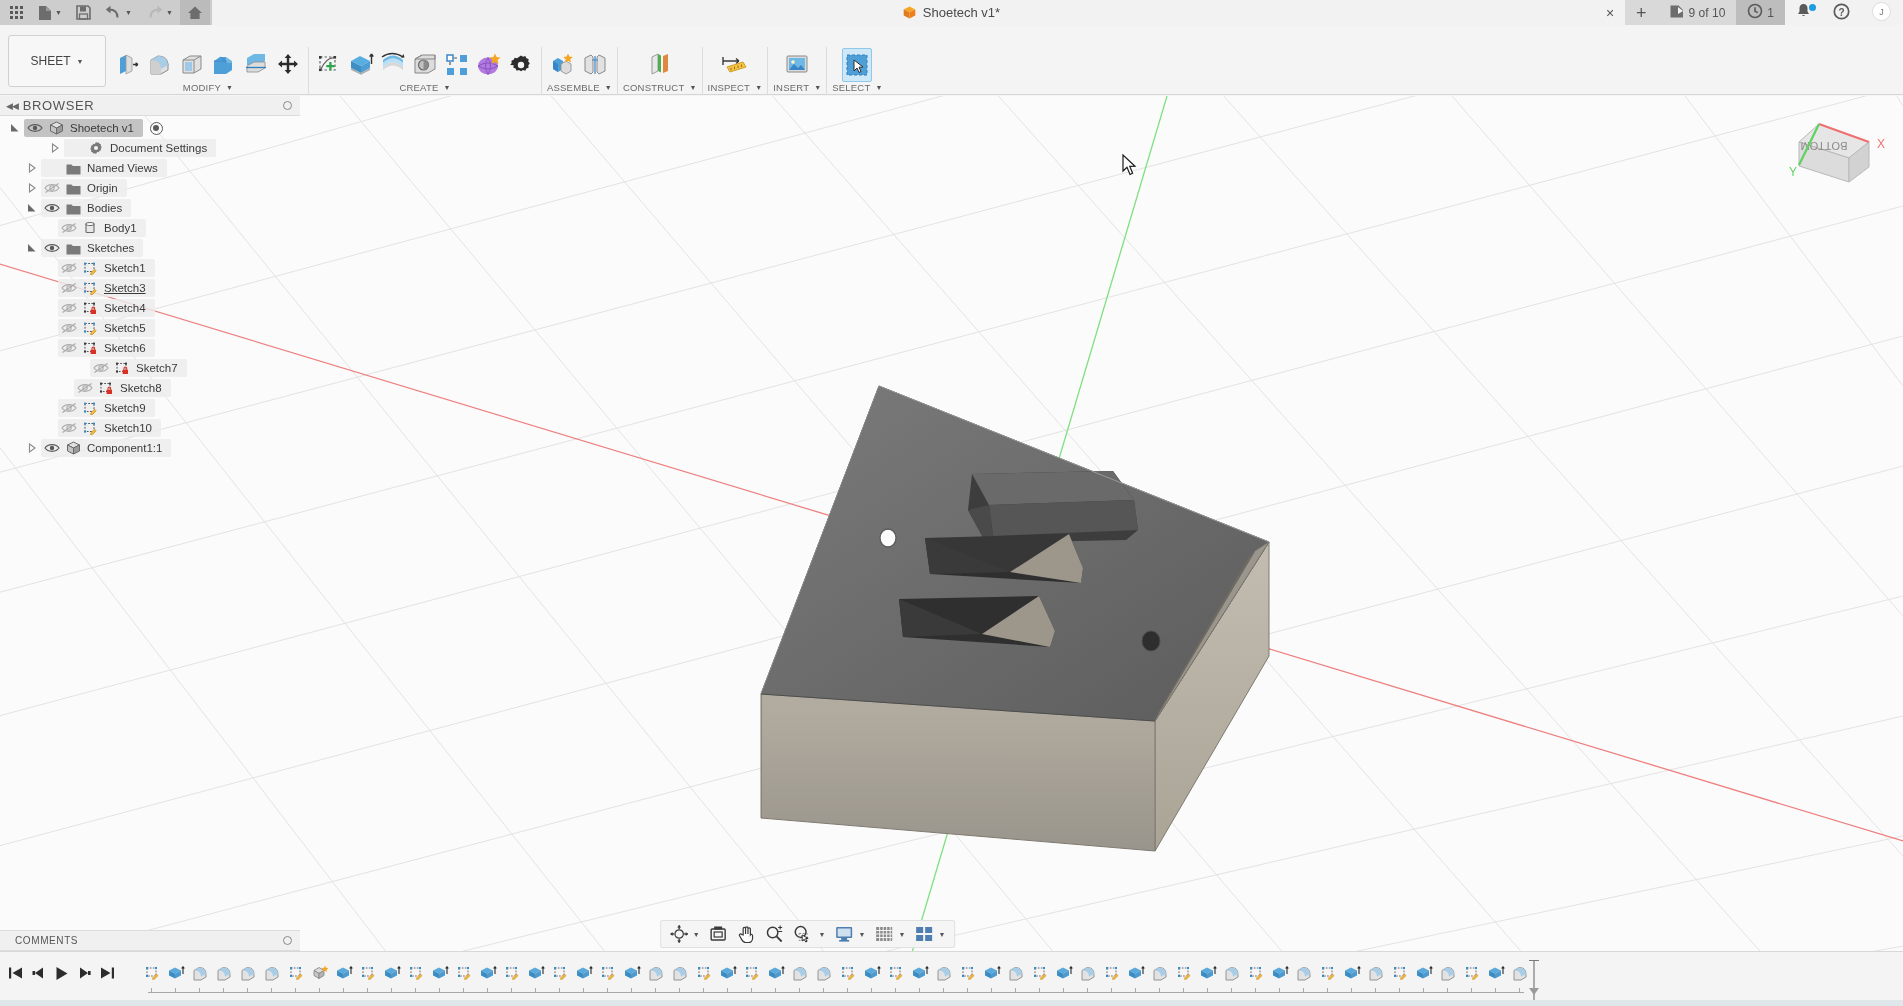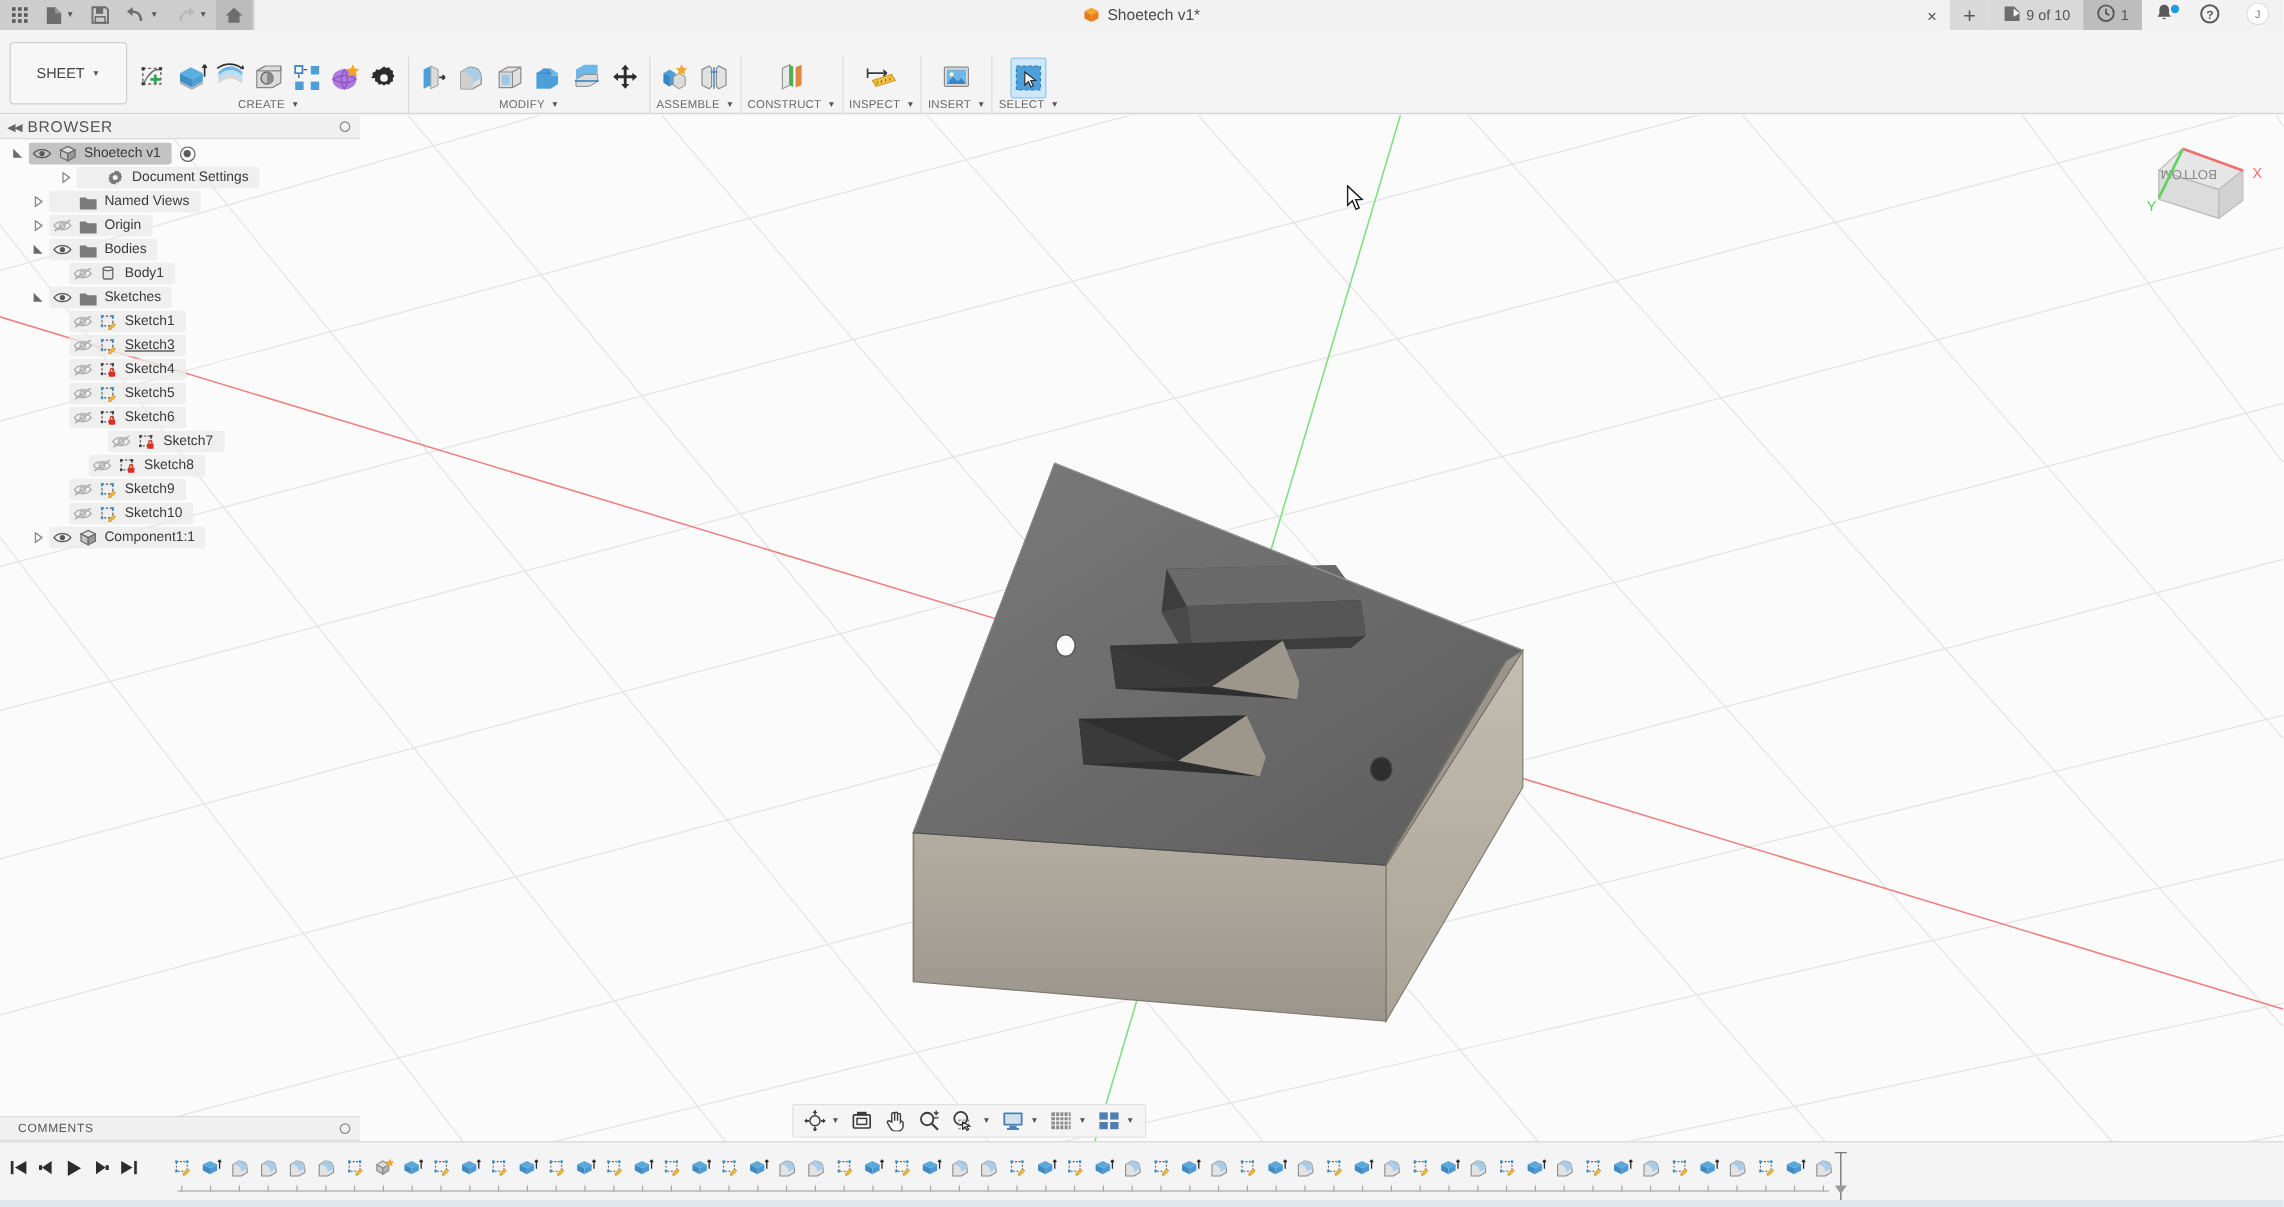--- a/index.html
+++ b/index.html
@@ -303,20 +303,70 @@
     <div class="design-box">
       <span>SHEET</span>
       <span class="caret" style="margin-left:6px;">▼</span>
     </div>
 
 
     <div class="panels">
 
       <div class="panel">
         <div class="panel-icons">
+          <div class="tool" title="Press Pull">
+            <svg width="26" height="26" viewBox="0 0 26 26">
+              <path d="M5 6 L11 3 L11 19 L5 22 Z" fill="#4e9fd8"></path>
+              <path d="M11 3 L17 6 L17 19 L11 22 Z" fill="#dcdcdc" stroke="#999" stroke-width=".8"></path>
+              <path d="M18 12.5 h5 M23 12.5 l-2.4 -1.8 M23 12.5 l-2.4 1.8" stroke="#333" stroke-width="1.3" fill="none"></path>
+            </svg>
+          </div>
+          <div class="tool" title="Fillet">
+            <svg width="26" height="26" viewBox="0 0 26 26">
+              <path d="M4 8 L11 4 Q21 4 21 13 L21 18 L14 22 L4 22 Z" fill="#e0e0e0" stroke="#8a8a8a" stroke-width="1"></path>
+              <path d="M4 8 L14 8 Q21 8 21 13" fill="none" stroke="#8a8a8a" stroke-width="1"></path>
+              <path d="M4 8 L14 8 L14 22 L4 22 Z" fill="#cfcfcf"></path>
+              <path d="M4 8 L11 4 Q21 4 21 13 L14 17 Q14 8 4 8 Z" fill="#a9cde6"></path>
+            </svg>
+          </div>
+          <div class="tool" title="Shell">
+            <svg width="26" height="26" viewBox="0 0 26 26">
+              <path d="M4 8 L11 4 L22 4 L22 17 L15 21 L4 21 Z" fill="#e0e0e0" stroke="#8a8a8a" stroke-width="1"></path>
+              <path d="M4 8 L15 8 L15 21 M15 8 L22 4" fill="none" stroke="#8a8a8a" stroke-width="1"></path>
+              <path d="M6 10 L13 10 L13 19 L6 19 Z" fill="#9fc9e8"></path>
+            </svg>
+          </div>
+          <div class="tool" title="Combine">
+            <svg width="26" height="26" viewBox="0 0 26 26">
+              <path d="M3 9 L9 5 L15 5 L15 11 L21 11 L21 18 L15 22 L3 22 Z" fill="#4e9fd8"></path>
+              <path d="M15 5 L21 9 L21 11 L15 11 Z" fill="#74b6e3"></path>
+              <path d="M3 9 L15 9 L15 11 M15 9 L9 5" fill="none" stroke="#3a85c6" stroke-width=".8"></path>
+            </svg>
+          </div>
+          <div class="tool" title="Split Face">
+            <svg width="26" height="26" viewBox="0 0 26 26">
+              <path d="M4 6 L11 2 L22 2 L22 9 L15 13 L4 13 Z" fill="#6fb8e6"></path>
+              <path d="M4 14 L11 10 L22 10 L22 16 L15 20 L4 20 Z" fill="#dcdcdc" stroke="#8a8a8a" stroke-width=".8"></path>
+              <path d="M3 15.5 h20" stroke="#2f7fbd" stroke-width="1.3"></path>
+            </svg>
+          </div>
+          <div class="tool" title="Move/Copy">
+            <svg width="24" height="24" viewBox="0 0 24 24">
+              <path d="M12 1 l3.4 4 h-2.2 v4.8 h4.8 v-2.2 l4 3.4 l-4 3.4 v-2.2 h-4.8 v4.8 h2.2 l-3.4 4 l-3.4 -4 h2.2 v-4.8 h-4.8 v2.2 l-4 -3.4 l4 -3.4 v2.2 h4.8 v-4.8 h-2.2 z" fill="#2c2c2c"></path>
+            </svg>
+          </div>
+        </div>
+        <div class="panel-label">
+          <span>MODIFY</span>
+          <span class="caret">▼</span>
+        </div>
+      </div>
+
+      <div class="panel">
+        <div class="panel-icons">
           <div class="tool" title="Create Sketch">
             <svg width="24" height="24" viewBox="0 0 24 24">
               <rect x="3" y="4" width="15" height="13" fill="none" stroke="#666" stroke-width="1.2" stroke-dasharray="2.5 2"></rect>
               <path d="M4 16 Q10 4 17 5" fill="none" stroke="#666" stroke-width="1.2"></path>
               <g fill="#3a3a3a">
                   <rect x="2" y="3" width="2.6" height="2.6"></rect>
                   <rect x="16.5" y="3" width="2.6" height="2.6"></rect>
                   <rect x="2" y="15.5" width="2.6" height="2.6"></rect>
                 </g>
               <path d="M15 17 h3.6 v-3.6 h2.8 v3.6 h3.6 v2.8 h-3.6 v3.6 h-2.8 v-3.6 h-3.6 z" fill="#2aa84a" transform="translate(-3,-2) scale(0.82)"></path>
@@ -366,70 +416,20 @@
           </div>
           <div class="tool" title="Automate">
             <svg width="24" height="24" viewBox="0 0 24 24">
               <path d="M12 2.5 l2 1.2 l2.3-.6 l1.1 2.1 l2.2 .9 l-.3 2.4 l1.5 1.9 l-1.5 1.9 l.3 2.4 l-2.2 .9 l-1.1 2.1 l-2.3-.6 l-2 1.2 l-2-1.2 l-2.3 .6 l-1.1-2.1 l-2.2-.9 l.3-2.4 L1.2 12 l1.5-1.9 l-.3-2.4 l2.2-.9 l1.1-2.1 l2.3 .6 z" fill="#2c2c2c"></path>
               <circle cx="12" cy="12" r="3.2" fill="#f4f4f4"></circle>
             </svg>
           </div>
         </div>
         <div class="panel-label">
           <span>CREATE</span>
-          <span class="caret">▼</span>
-        </div>
-      </div>
-
-      <div class="panel">
-        <div class="panel-icons">
-          <div class="tool" title="Press Pull">
-            <svg width="26" height="26" viewBox="0 0 26 26">
-              <path d="M5 6 L11 3 L11 19 L5 22 Z" fill="#4e9fd8"></path>
-              <path d="M11 3 L17 6 L17 19 L11 22 Z" fill="#dcdcdc" stroke="#999" stroke-width=".8"></path>
-              <path d="M18 12.5 h5 M23 12.5 l-2.4 -1.8 M23 12.5 l-2.4 1.8" stroke="#333" stroke-width="1.3" fill="none"></path>
-            </svg>
-          </div>
-          <div class="tool" title="Fillet">
-            <svg width="26" height="26" viewBox="0 0 26 26">
-              <path d="M4 8 L11 4 Q21 4 21 13 L21 18 L14 22 L4 22 Z" fill="#e0e0e0" stroke="#8a8a8a" stroke-width="1"></path>
-              <path d="M4 8 L14 8 Q21 8 21 13" fill="none" stroke="#8a8a8a" stroke-width="1"></path>
-              <path d="M4 8 L14 8 L14 22 L4 22 Z" fill="#cfcfcf"></path>
-              <path d="M4 8 L11 4 Q21 4 21 13 L14 17 Q14 8 4 8 Z" fill="#a9cde6"></path>
-            </svg>
-          </div>
-          <div class="tool" title="Shell">
-            <svg width="26" height="26" viewBox="0 0 26 26">
-              <path d="M4 8 L11 4 L22 4 L22 17 L15 21 L4 21 Z" fill="#e0e0e0" stroke="#8a8a8a" stroke-width="1"></path>
-              <path d="M4 8 L15 8 L15 21 M15 8 L22 4" fill="none" stroke="#8a8a8a" stroke-width="1"></path>
-              <path d="M6 10 L13 10 L13 19 L6 19 Z" fill="#9fc9e8"></path>
-            </svg>
-          </div>
-          <div class="tool" title="Combine">
-            <svg width="26" height="26" viewBox="0 0 26 26">
-              <path d="M3 9 L9 5 L15 5 L15 11 L21 11 L21 18 L15 22 L3 22 Z" fill="#4e9fd8"></path>
-              <path d="M15 5 L21 9 L21 11 L15 11 Z" fill="#74b6e3"></path>
-              <path d="M3 9 L15 9 L15 11 M15 9 L9 5" fill="none" stroke="#3a85c6" stroke-width=".8"></path>
-            </svg>
-          </div>
-          <div class="tool" title="Split Face">
-            <svg width="26" height="26" viewBox="0 0 26 26">
-              <path d="M4 6 L11 2 L22 2 L22 9 L15 13 L4 13 Z" fill="#6fb8e6"></path>
-              <path d="M4 14 L11 10 L22 10 L22 16 L15 20 L4 20 Z" fill="#dcdcdc" stroke="#8a8a8a" stroke-width=".8"></path>
-              <path d="M3 15.5 h20" stroke="#2f7fbd" stroke-width="1.3"></path>
-            </svg>
-          </div>
-          <div class="tool" title="Move/Copy">
-            <svg width="24" height="24" viewBox="0 0 24 24">
-              <path d="M12 1 l3.4 4 h-2.2 v4.8 h4.8 v-2.2 l4 3.4 l-4 3.4 v-2.2 h-4.8 v4.8 h2.2 l-3.4 4 l-3.4 -4 h2.2 v-4.8 h-4.8 v2.2 l-4 -3.4 l4 -3.4 v2.2 h4.8 v-4.8 h-2.2 z" fill="#2c2c2c"></path>
-            </svg>
-          </div>
-        </div>
-        <div class="panel-label">
-          <span>MODIFY</span>
           <span class="caret">▼</span>
         </div>
       </div>
 
       <div class="panel">
         <div class="panel-icons">
           <div class="tool" title="New Component">
             <svg width="26" height="26" viewBox="0 0 26 26">
               <path d="M3 9 L8 6 L13 9 L13 17 L8 20 L3 17 Z" fill="#4e9fd8"></path>
               <path d="M3 9 L8 12 L8 20 L3 17 Z" fill="#3a85c6"></path>

